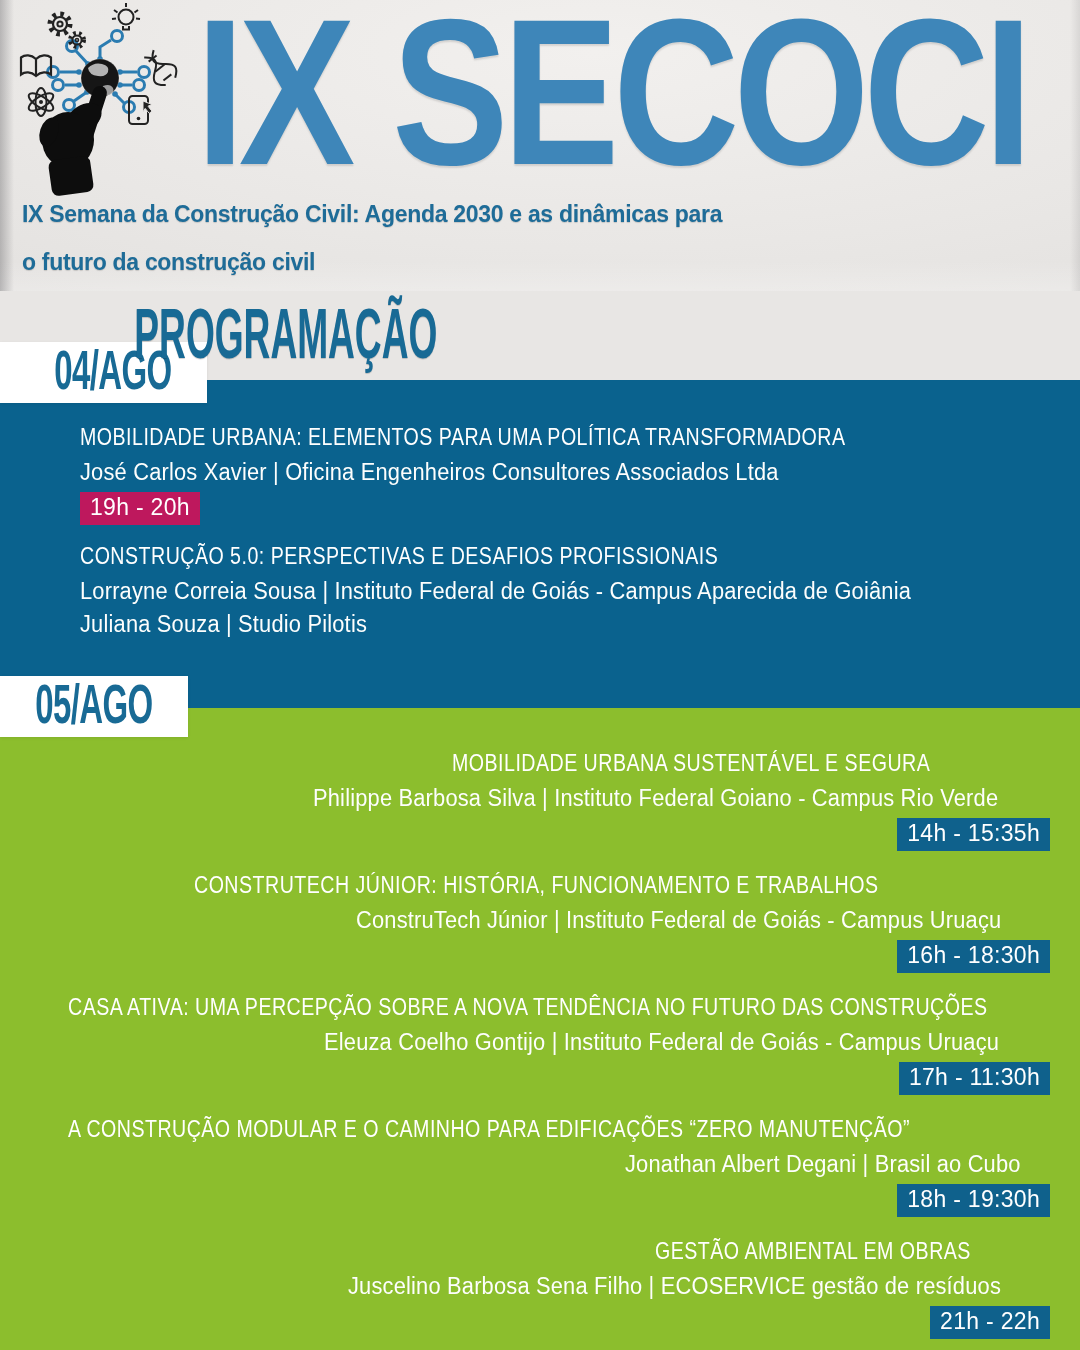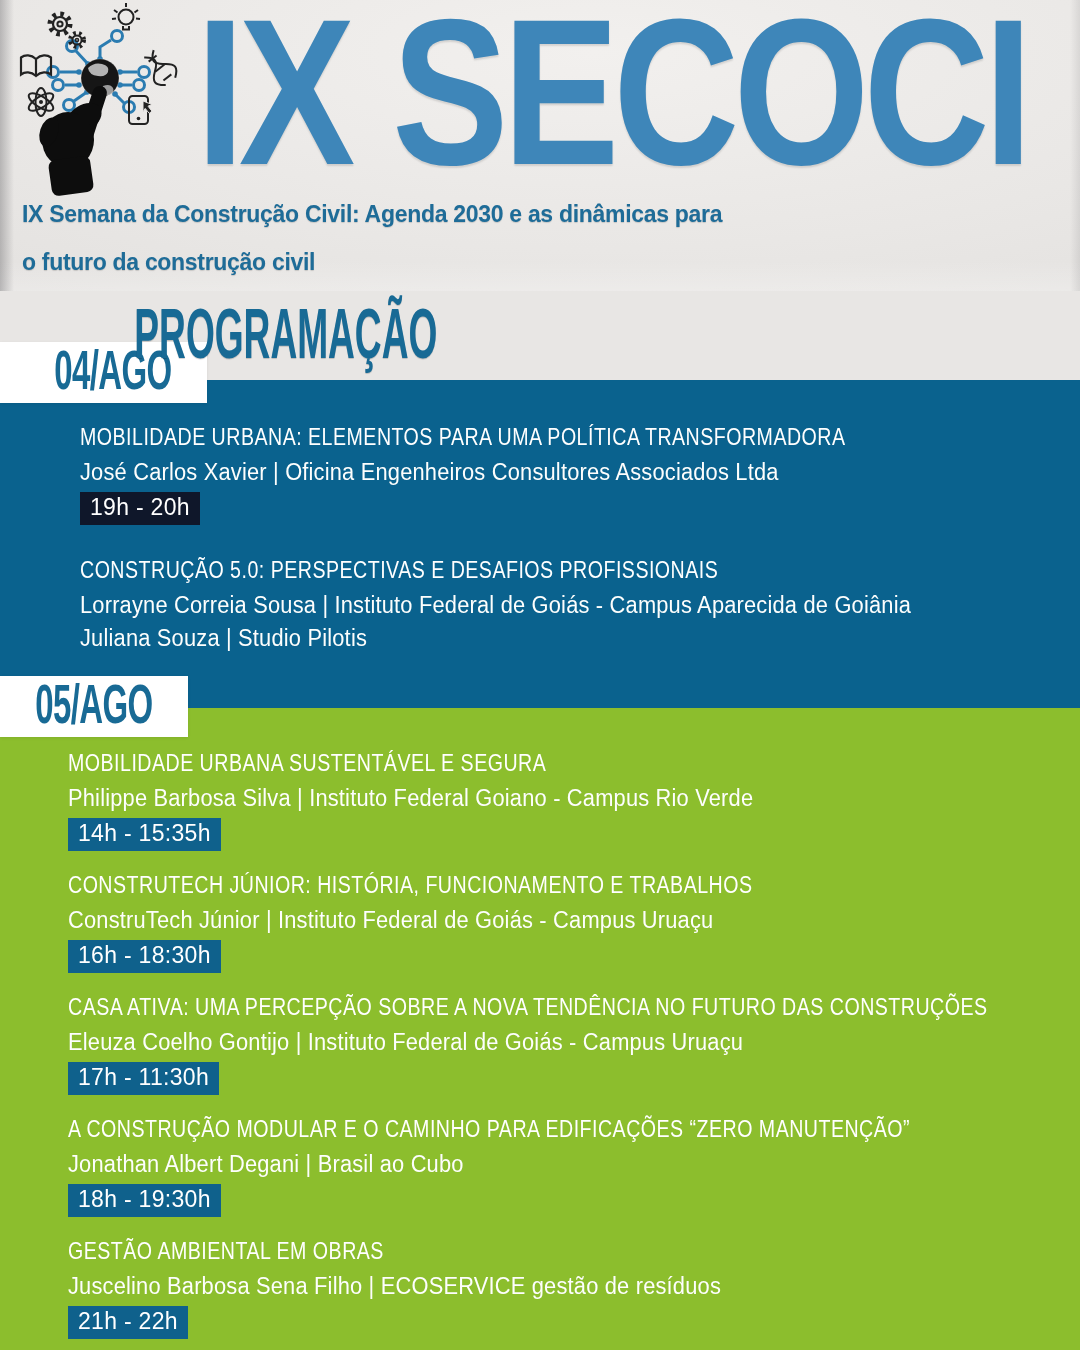--- a/index.html
+++ b/index.html
@@ -39,44 +39,44 @@
   .program-heading{
     display:inline-block;font-size:70px;line-height:1;font-weight:bold;color:#186a95;
     transform:scaleX(.53);transform-origin:center top;white-space:nowrap;
     text-shadow:0 1px 1px rgba(0,0,0,.18);
   }
   
   .logo{position:absolute;left:8px;top:2px;width:225px;height:195px;}
   
   .day{position:absolute;left:0;width:1080px;}
   .day-blue{top:380px;height:328px;background:#0a628e;}
-  .day-green{top:708px;height:642px;background:#8cbe2d;}
+  .day-green{top:708px;height:642px;background:#8cbe2d;text-align:right;}
   .sessions{
     box-sizing:border-box;display:flex;flex-direction:column;
   }
-  .day-blue .sessions{padding:42px 30px 0 80px;gap:30px;}
+  .day-blue .sessions{padding:42px 30px 0 80px;gap:16px;}
   .day-green .sessions{padding:40px 30px 0 68px;gap:19px;}
   .session-title{margin:0 0 7px 0;line-height:29px;height:29px;}
   .session-title .t{
     display:inline-block;font-size:24.5px;font-weight:400;color:#ffffff;
     letter-spacing:.6px;white-space:nowrap;
     transform:scaleX(.80);transform-origin:0 50%;
   }
   .speaker{margin:0 0 4px 0;line-height:29px;height:29px;}
   .speaker .t{
     display:inline-block;font-size:23.5px;font-weight:400;color:#fdfefd;
     letter-spacing:.2px;white-space:nowrap;
     transform:scaleX(.93);transform-origin:0 50%;
   }
   .badge-row{margin-top:5px;line-height:0;}
   .time-badge{
     display:inline-block;font-size:23px;line-height:24px;color:#ffffff;
     padding:3px 10px 6px 10px;letter-spacing:.3px;
   }
-  .day-blue .time-badge{background:#0f172a;}
+  .day-blue .time-badge{background:#be185d;}
   .day-green .time-badge{background:#0f618c;}
   
   .date-chip{
     position:absolute;left:0;width:188px;height:61px;background:#ffffff;
     display:flex;align-items:center;justify-content:center;z-index:5;
     box-shadow:0 1px 3px rgba(0,0,0,.08);
   }
   .chip-04{top:342px;padding-left:19px;}
   .chip-05{top:676px;}
   .date-chip .t{

